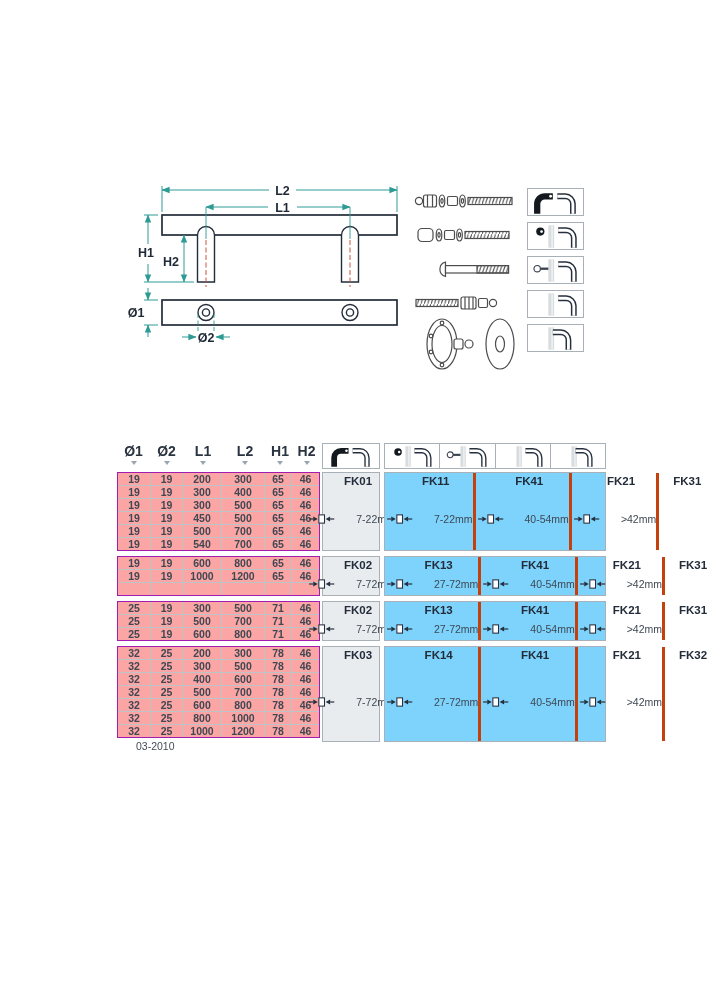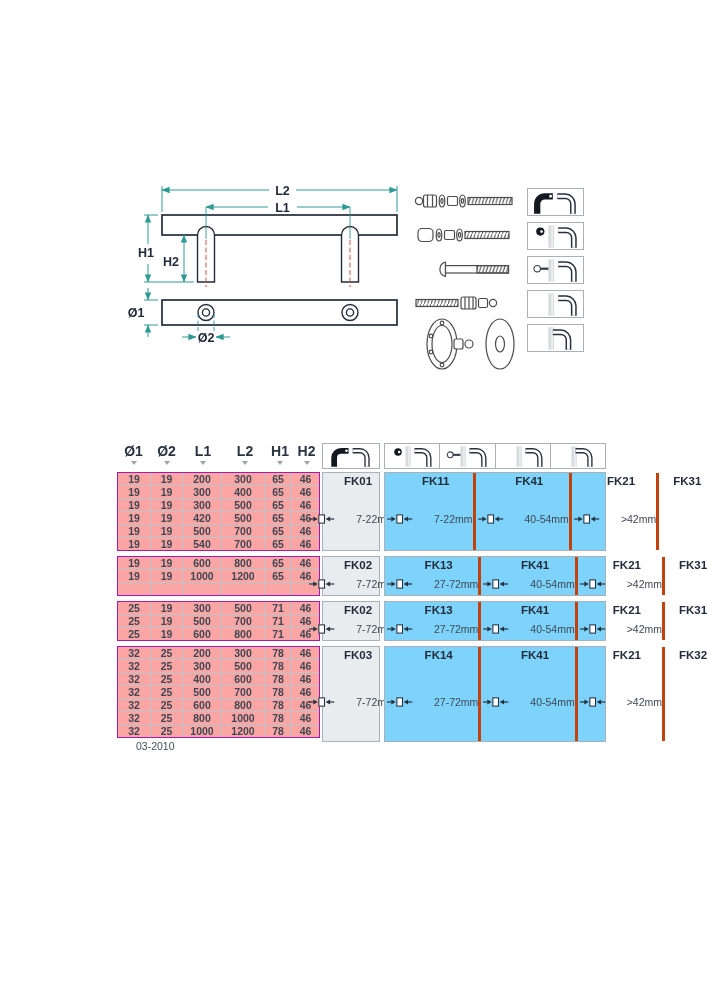--- a/index.html
+++ b/index.html
@@ -276,21 +276,21 @@
           <div class="tcell">19</div>
           <div class="tcell">19</div>
           <div class="tcell">300</div>
           <div class="tcell">500</div>
           <div class="tcell">65</div>
           <div class="tcell">46</div>
         </div>
         <div class="trow">
           <div class="tcell">19</div>
           <div class="tcell">19</div>
-          <div class="tcell">420</div>
+          <div class="tcell">450</div>
           <div class="tcell">500</div>
           <div class="tcell">65</div>
           <div class="tcell">46</div>
         </div>
         <div class="trow">
           <div class="tcell">19</div>
           <div class="tcell">19</div>
           <div class="tcell">500</div>
           <div class="tcell">700</div>
           <div class="tcell">65</div>

